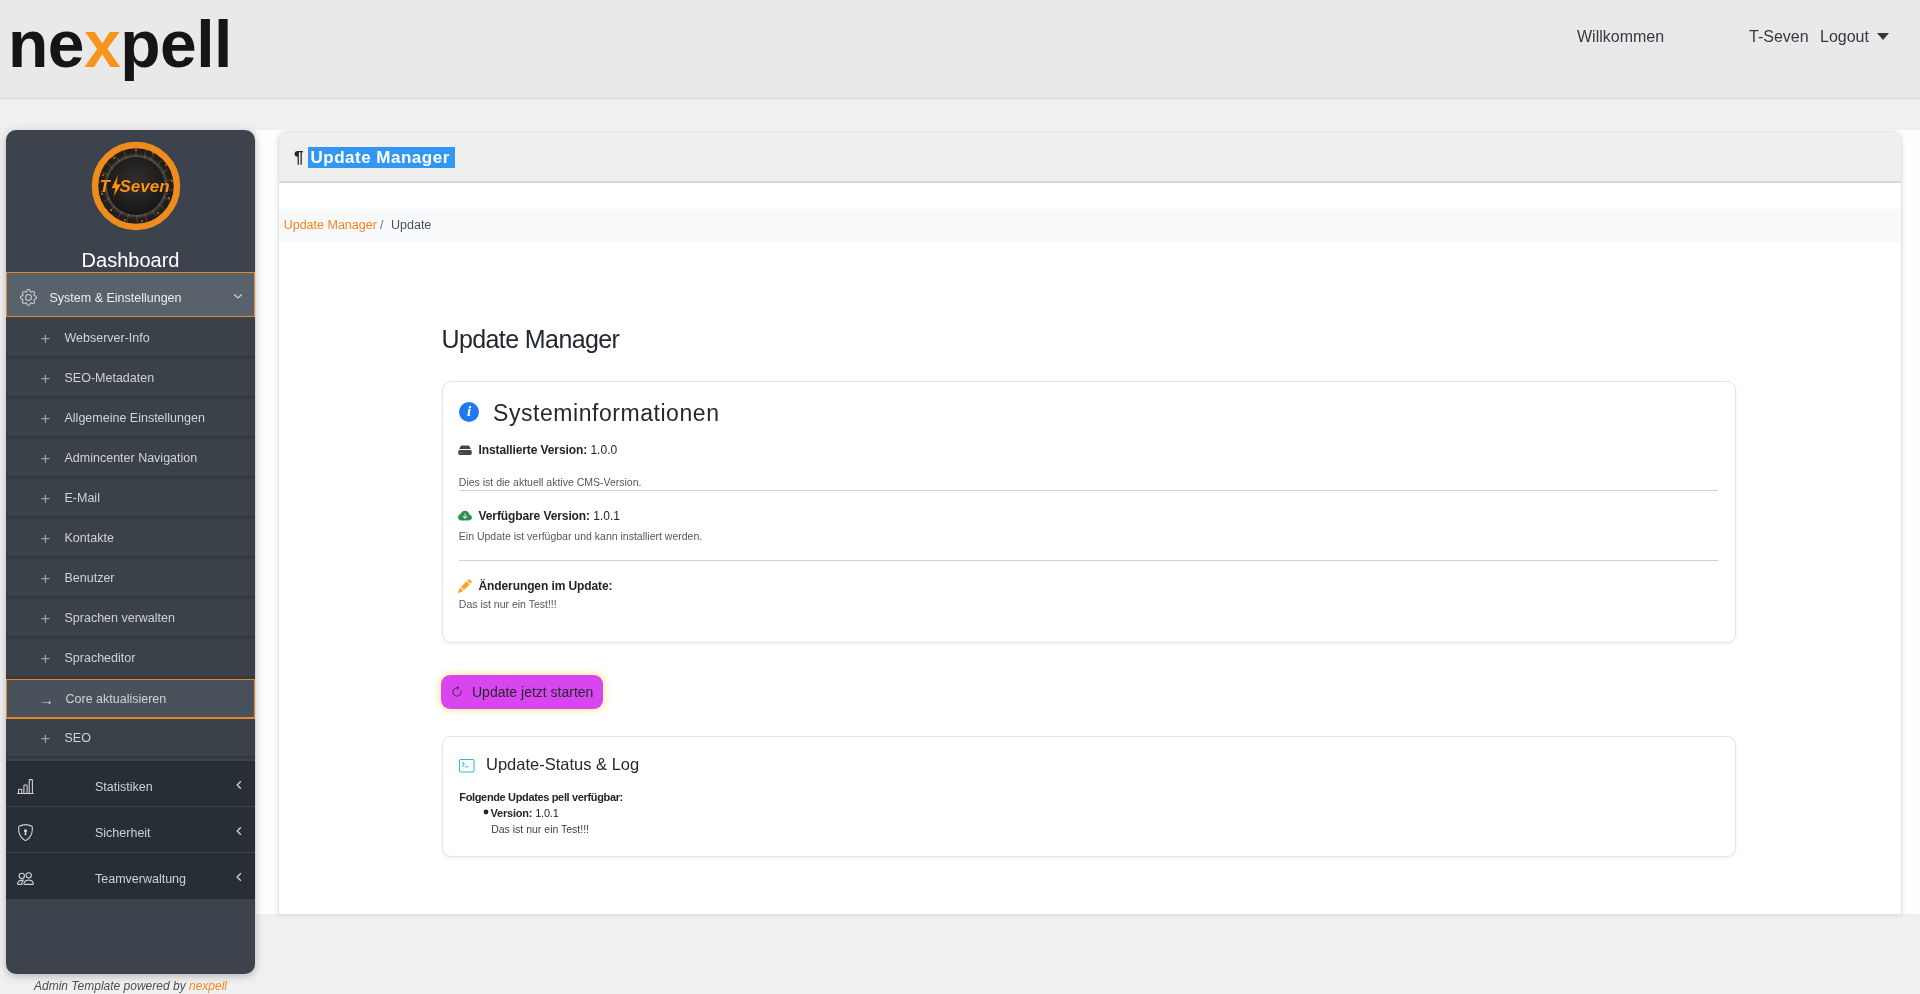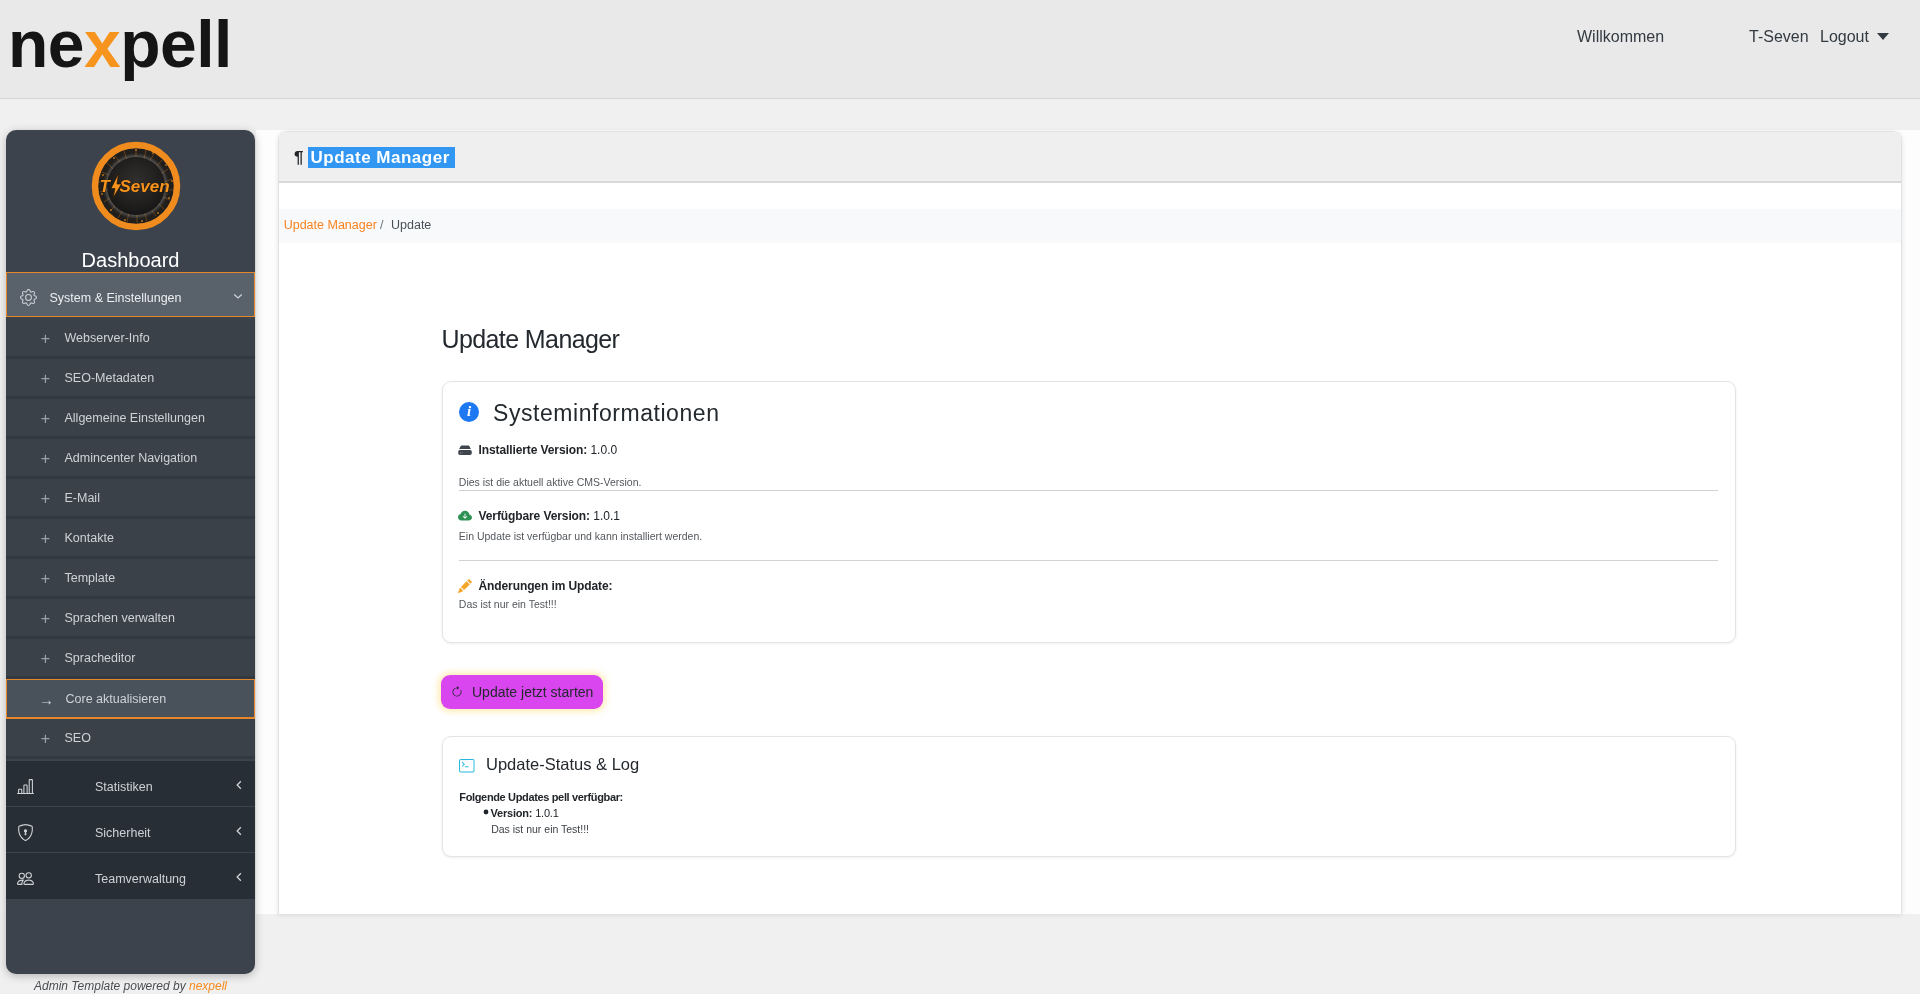--- a/index.html
+++ b/index.html
@@ -162,21 +162,21 @@
     <div class="sub">
         <div class="plus">+</div>
         <div class="t">E-Mail</div>
       </div>
     <div class="sub">
         <div class="plus">+</div>
         <div class="t">Kontakte</div>
       </div>
     <div class="sub">
         <div class="plus">+</div>
-        <div class="t">Template</div>
+        <div class="t">Benutzer</div>
       </div>
     <div class="sub">
         <div class="plus">+</div>
         <div class="t">Sprachen verwalten</div>
       </div>
     <div class="sub">
         <div class="plus">+</div>
         <div class="t">Spracheditor</div>
       </div>
     <div class="sub active">

